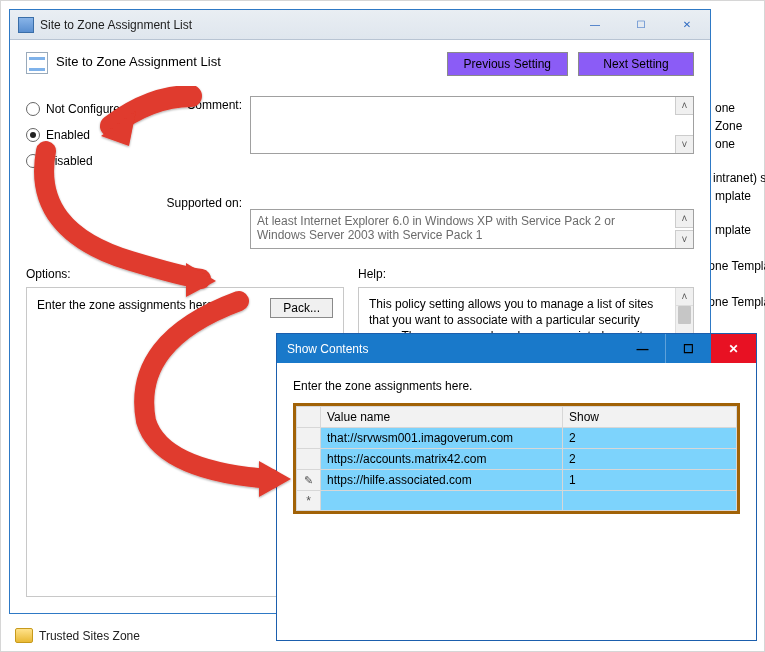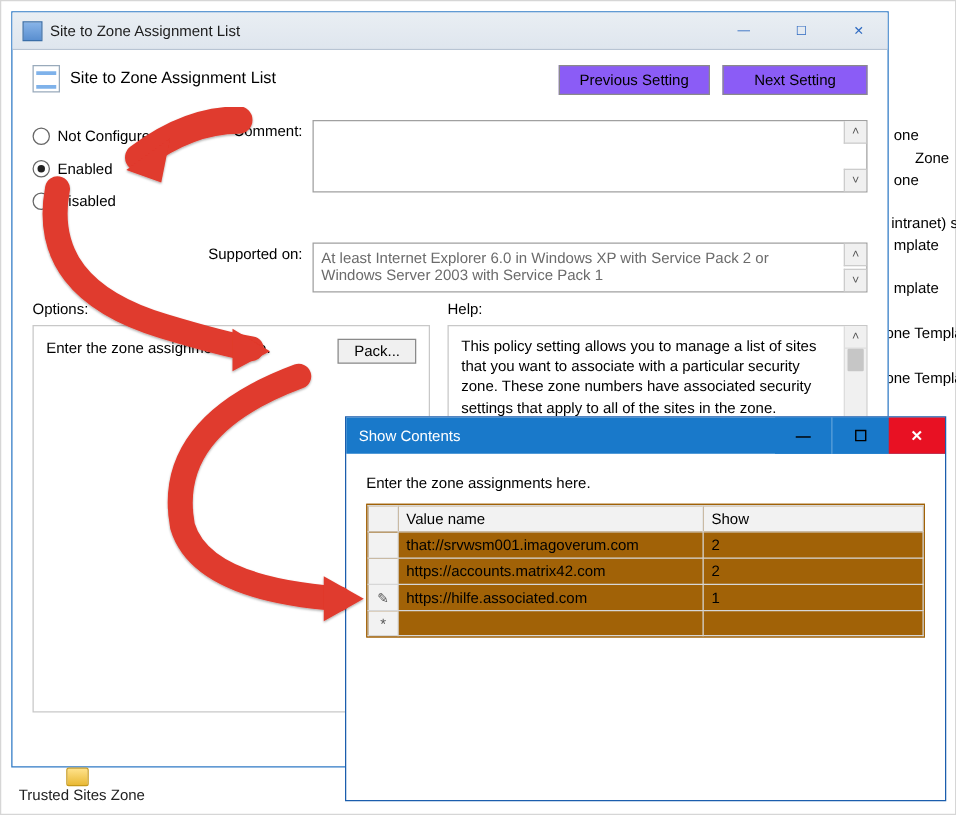--- a/index.html
+++ b/index.html
@@ -158,25 +158,26 @@
   .supported-box {
     flex: 1;
     height: 40px;
     border: 1px solid #a0a0a0;
     background: #fff;
     position: relative;
     padding: 4px 38px 4px 6px;
     color: #6b6b6b;
     box-sizing: border-box;
     font-size: 12px;
+    margin-top: 15px;
   }
 
   
   .row-labels {
-    display: flex; margin-top: 6px;
+    display: flex; margin-top: 18px;
   }
   .row-labels div:first-child { width: 332px; }
 
   
   .panels {
     display: flex; gap: 14px;
     margin-top: 6px;
     height: 310px;
   }
   .options-panel {
@@ -261,22 +262,22 @@
   }
   .m-client {
     position: absolute;
     left: 0; top: 29px; right: 0; bottom: 0;
     padding: 16px 16px 10px 16px;
     box-sizing: border-box;
     display: flex; flex-direction: column;
   }
   .m-label { margin-bottom: 10px; }
   .grid {
-    border: 1px solid #a16207;
-    background: #a16207;
+    border: 3px solid #a16207;
+    background: #7dd3fc;
     flex: 0 0 auto;
   }
   .grow { flex: 1; }
   .grid table {
     border-collapse: collapse;
     width: 100%;
     table-layout: fixed;
   }
   .grid th, .grid td {
     border: 1px solid #d7d7d7;
@@ -332,39 +333,38 @@
     text-align: center;
   }
 
   
   .tree-item {
     position: absolute;
     left: 14px; bottom: 8px;
     display: flex; align-items: center;
     font-size: 12px;
     color: #222;
-    flex-direction: column;
   }
   .folder-ico {
     width: 16px; height: 13px;
     background: linear-gradient(#ffe28a,#e9b935);
     border: 1px solid #c79a1c;
     border-radius: 2px;
     margin-right: 6px;
   }
 
   .caret { display:inline-block; font-size:10px; user-select:none; }
 </style>
 </head>
 <body>
 
 <div class="stage">
 
   <div class="bg-text" style="left:714px; top:100px;">one</div>
-  <div class="bg-text" style="left:714px; top:118px;margin-left:17px;">Zone</div>
+  <div class="bg-text" style="left:714px; top:118px;">Zone</div>
   <div class="bg-text" style="left:714px; top:136px;">one</div>
   <div class="bg-text" style="left:712px; top:170px;">intranet) site</div>
   <div class="bg-text" style="left:714px; top:188px;">mplate</div>
   <div class="bg-text" style="left:714px; top:222px;">mplate</div>
   <div class="bg-text" style="left:700px; top:258px;">Zone Templat</div>
   <div class="bg-text" style="left:700px; top:294px;">Zone Templat</div>
 
   <div class="main-window">
     <div class="titlebar">
       <div class="tb-icon"></div>

